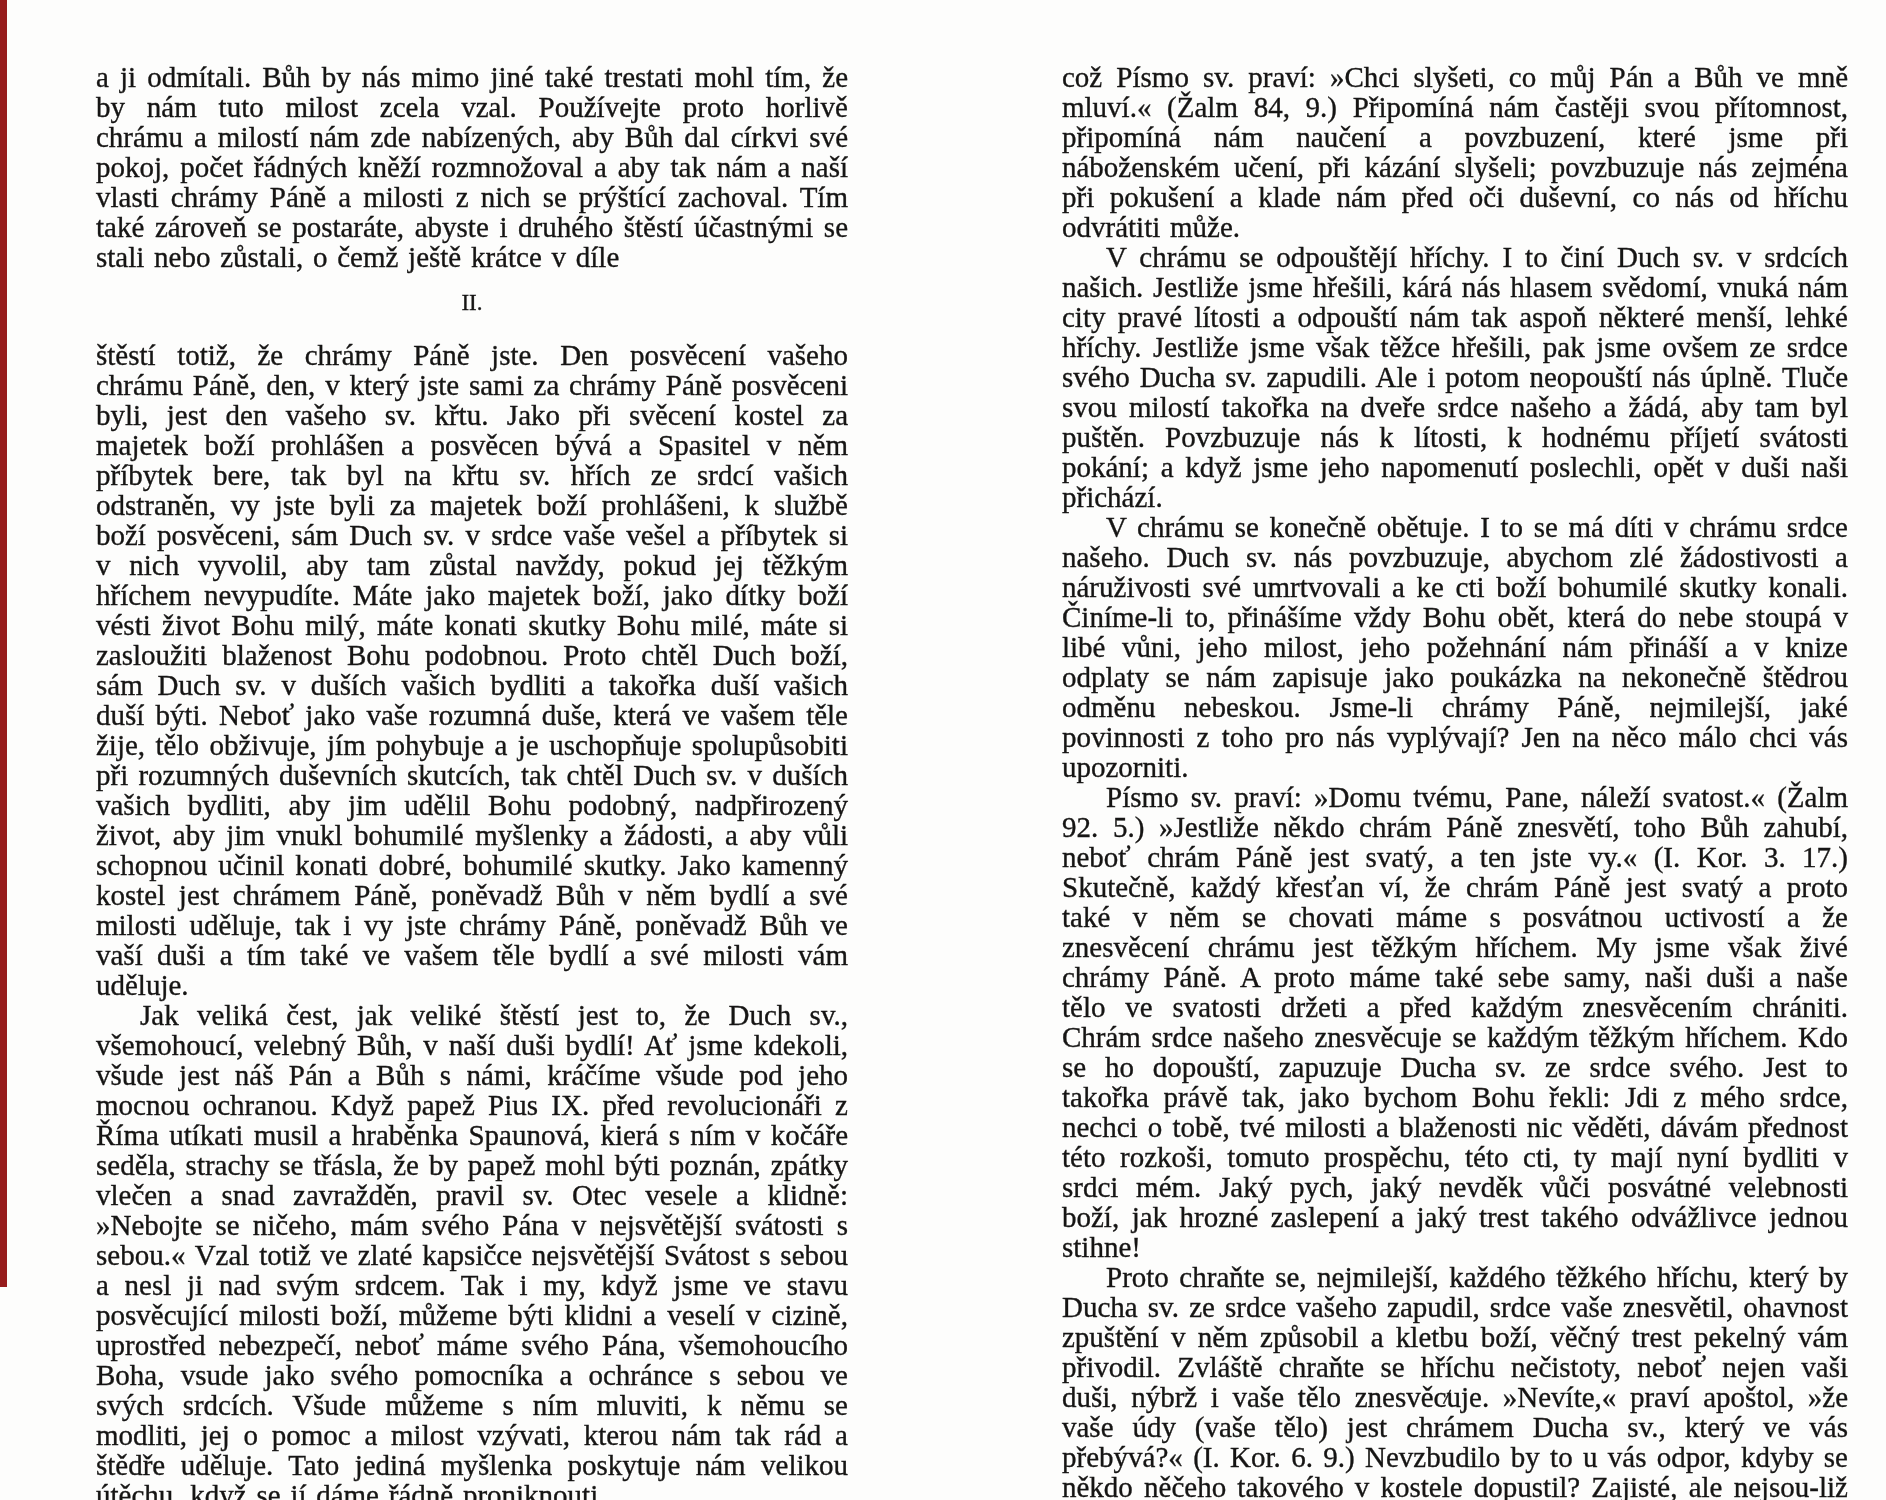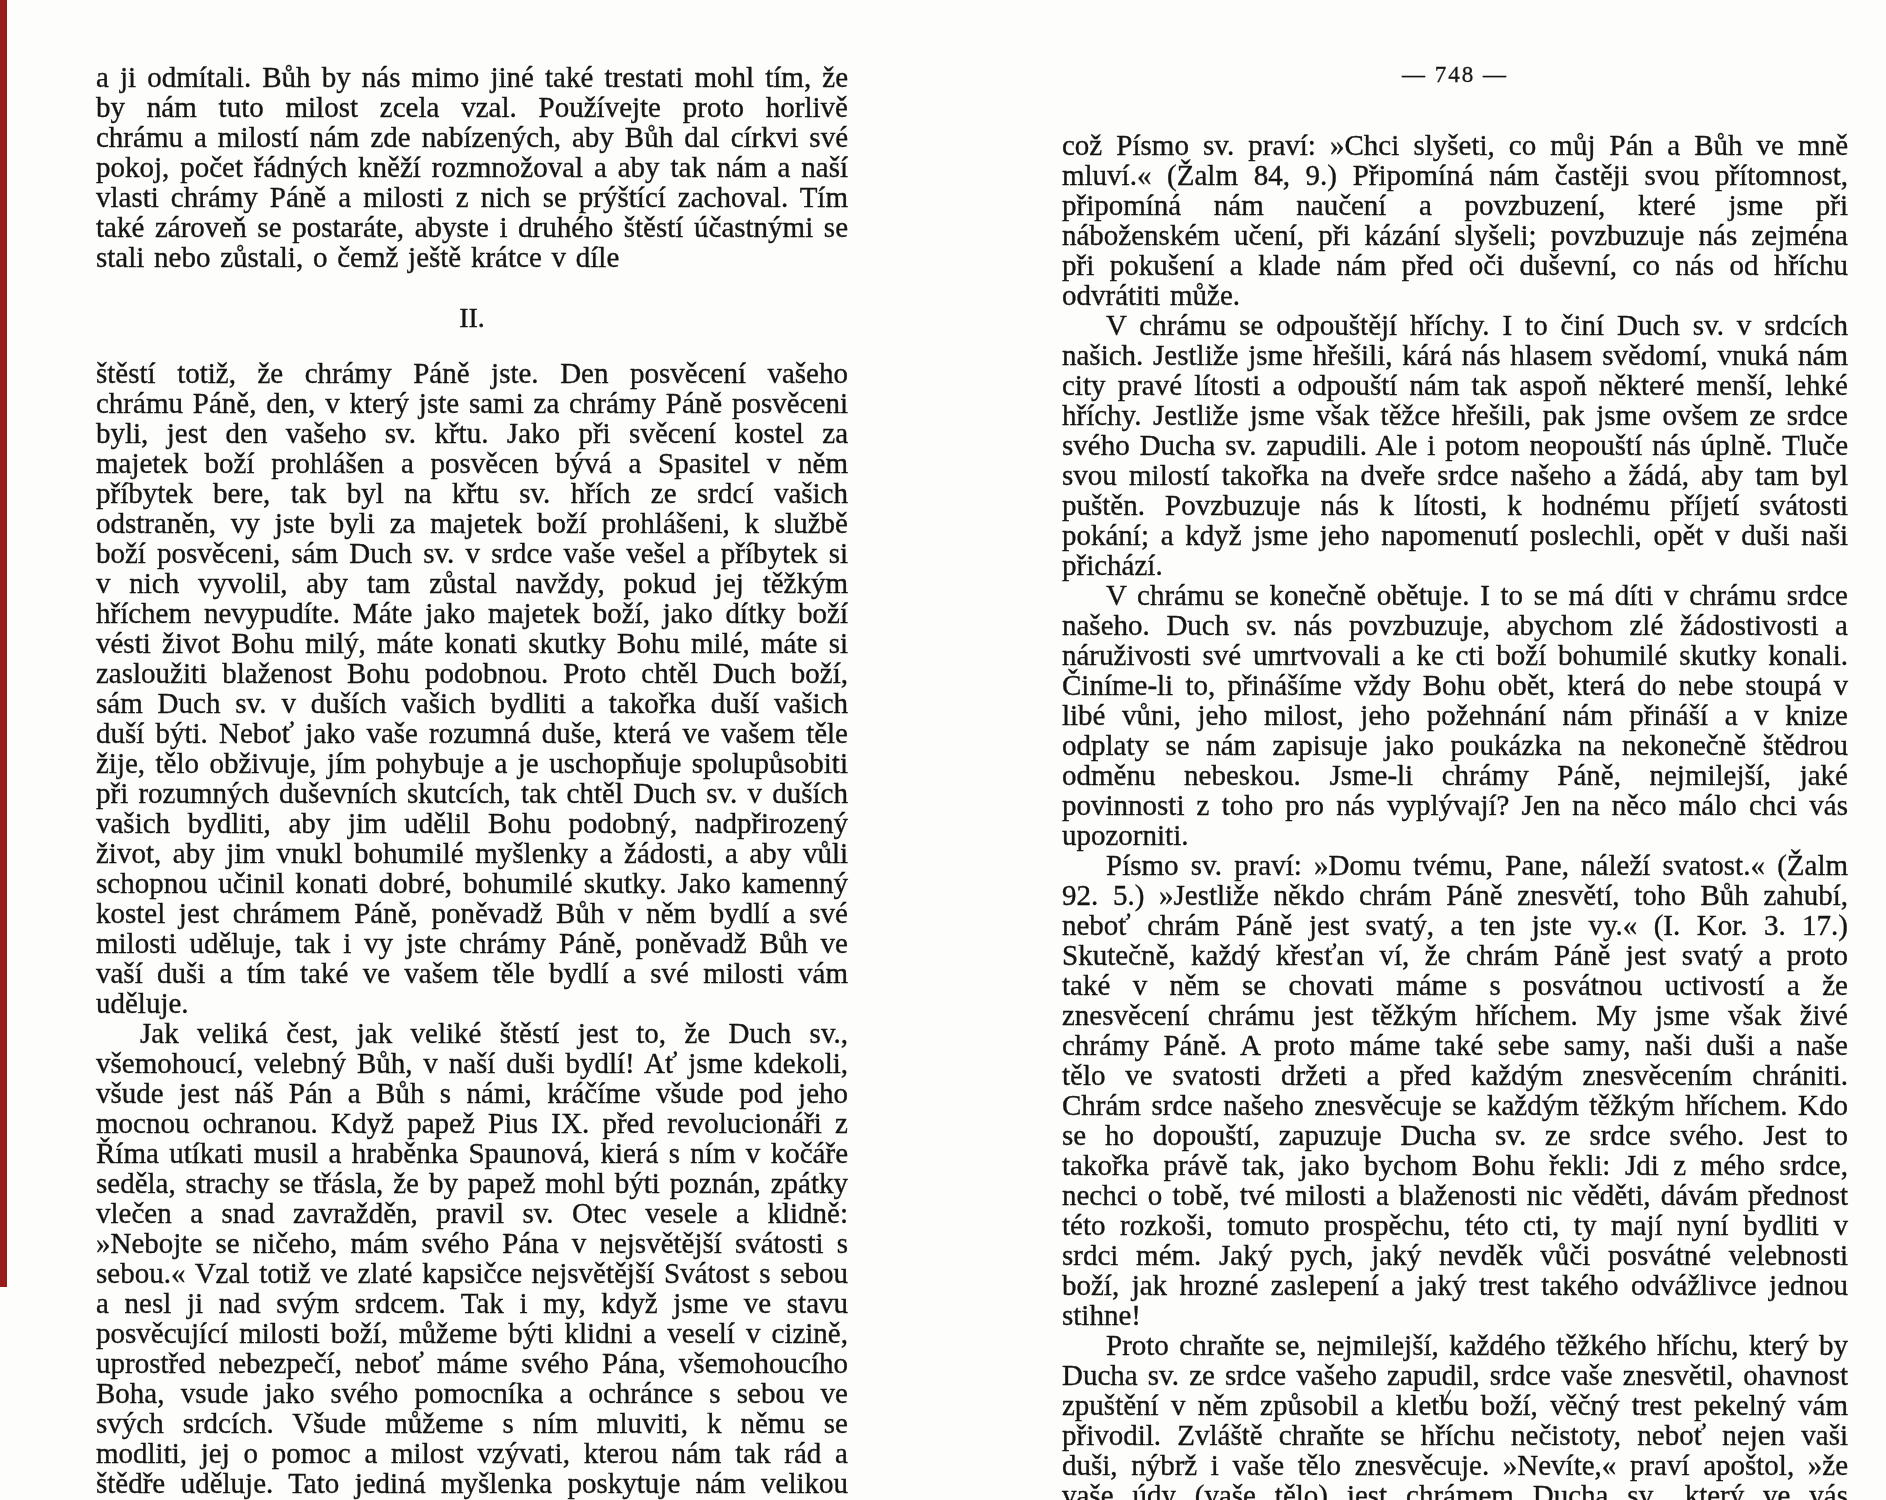--- a/index.html
+++ b/index.html
@@ -47,22 +47,22 @@
     margin: 0;
     font-size: 29px;
     line-height: 30px;
     text-align: justify;
     word-spacing: 2.5px;
     -webkit-text-stroke: 0.35px #161514;
   }
   .body-par.indent { text-indent: 44px; }
   .section-heading {
     text-align: center;
-    font-size: 28px;
-    margin: 30px 0 24px 0;
+    font-size: 23px;
+    margin: 18px 0 24px 0;
     -webkit-text-stroke: 0.35px #161514;
   }
   .stray-mark {
     position: absolute;
     left: 1444px;
     top: 1384px;
     font-size: 22px;
     transform: rotate(8deg);
     -webkit-text-stroke: 0.3px #161514;
   }
@@ -74,21 +74,20 @@
 
 <div class="page-col left">
   <p class="body-par">a ji odmítali. Bůh by nás mimo jiné také trestati mohl tím, že by nám tuto milost zcela vzal. Používejte proto horlivě chrámu a milostí nám zde nabízených, aby Bůh dal církvi své pokoj, počet řádných kněží rozmnožoval a aby tak nám a naší vlasti chrámy Páně a milosti z nich se prýštící zachoval. Tím také zároveň se postaráte, abyste i druhého štěstí účastnými se stali nebo zůstali, o čemž ještě krátce v díle</p>
   <div class="section-heading">II.</div>
   <p class="body-par">štěstí totiž, že chrámy Páně jste. Den posvěcení vašeho chrámu Páně, den, v který jste sami za chrámy Páně posvěceni byli, jest den vašeho sv. křtu. Jako při svěcení kostel za majetek boží prohlášen a posvěcen bývá a Spasitel v něm příbytek bere, tak byl na křtu sv. hřích ze srdcí vašich odstraněn, vy jste byli za majetek boží prohlášeni, k službě boží posvěceni, sám Duch sv. v srdce vaše vešel a příbytek si v nich vyvolil, aby tam zůstal navždy, pokud jej těžkým hříchem nevypudíte. Máte jako majetek boží, jako dítky boží vésti život Bohu milý, máte konati skutky Bohu milé, máte si zasloužiti blaženost Bohu podobnou. Proto chtěl Duch boží, sám Duch sv. v duších vašich bydliti a takořka duší vašich duší býti. Neboť jako vaše rozumná duše, která ve vašem těle žije, tělo obživuje, jím pohybuje a je uschopňuje spolupůsobiti při rozumných duševních skutcích, tak chtěl Duch sv. v duších vašich bydliti, aby jim udělil Bohu podobný, nadpřirozený život, aby jim vnukl bohumilé myšlenky a žádosti, a aby vůli schopnou učinil konati dobré, bohumilé skutky. Jako kamenný kostel jest chrámem Páně, poněvadž Bůh v něm bydlí a své milosti uděluje, tak i vy jste chrámy Páně, poněvadž Bůh ve vaší duši a tím také ve vašem těle bydlí a své milosti vám uděluje.</p>
   <p class="body-par indent">Jak veliká čest, jak veliké štěstí jest to, že Duch sv., všemohoucí, velebný Bůh, v naší duši bydlí! Ať jsme kdekoli, všude jest náš Pán a Bůh s námi, kráčíme všude pod jeho mocnou ochranou. Když papež Pius IX. před revolucionáři z Říma utíkati musil a hraběnka Spaunová, kierá s ním v kočáře seděla, strachy se třásla, že by papež mohl býti poznán, zpátky vlečen a snad zavražděn, pravil sv. Otec vesele a klidně: »Nebojte se ničeho, mám svého Pána v nejsvětější svátosti s sebou.« Vzal totiž ve zlaté kapsičce nejsvětější Svátost s sebou a nesl ji nad svým srdcem. Tak i my, když jsme ve stavu posvěcující milosti boží, můžeme býti klidni a veselí v cizině, uprostřed nebezpečí, neboť máme svého Pána, všemohoucího Boha, vsude jako svého pomocníka a ochránce s sebou ve svých srdcích. Všude můžeme s ním mluviti, k němu se modliti, jej o pomoc a milost vzývati, kterou nám tak rád a štědře uděluje. Tato jediná myšlenka poskytuje nám velikou útěchu, když se jí dáme řádně proniknouti.</p>
   <p class="body-par indent">Protože jest naše srdce chrámem Páně, děje se v něm také, co se děje v kostelích. I zde se káže, slovo boží hlásá. V našich srdcích káže sám Duch sv., jen když jeho hlasu posloucháme,</p>
 </div>
 
 <div class="page-col right">
-  <div class="page-number">— 748 —</div>
   <p class="body-par">což Písmo sv. praví: »Chci slyšeti, co můj Pán a Bůh ve mně mluví.« (Žalm 84, 9.) Připomíná nám častěji svou přítomnost, připomíná nám naučení a povzbuzení, které jsme při náboženském učení, při kázání slyšeli; povzbuzuje nás zejména při pokušení a klade nám před oči duševní, co nás od hříchu odvrátiti může.</p>
   <p class="body-par indent">V chrámu se odpouštějí hříchy. I to činí Duch sv. v srdcích našich. Jestliže jsme hřešili, kárá nás hlasem svědomí, vnuká nám city pravé lítosti a odpouští nám tak aspoň některé menší, lehké hříchy. Jestliže jsme však těžce hřešili, pak jsme ovšem ze srdce svého Ducha sv. zapudili. Ale i potom neopouští nás úplně. Tluče svou milostí takořka na dveře srdce našeho a žádá, aby tam byl puštěn. Povzbuzuje nás k lítosti, k hodnému příjetí svátosti pokání; a když jsme jeho napomenutí poslechli, opět v duši naši přichází.</p>
   <p class="body-par indent">V chrámu se konečně obětuje. I to se má díti v chrámu srdce našeho. Duch sv. nás povzbuzuje, abychom zlé žádostivosti a náruživosti své umrtvovali a ke cti boží bohumilé skutky konali. Činíme-li to, přinášíme vždy Bohu obět, která do nebe stoupá v libé vůni, jeho milost, jeho požehnání nám přináší a v knize odplaty se nám zapisuje jako poukázka na nekonečně štědrou odměnu nebeskou. Jsme-li chrámy Páně, nejmilejší, jaké povinnosti z toho pro nás vyplývají? Jen na něco málo chci vás upozorniti.</p>
   <p class="body-par indent">Písmo sv. praví: »Domu tvému, Pane, náleží svatost.« (Žalm 92. 5.) »Jestliže někdo chrám Páně znesvětí, toho Bůh zahubí, neboť chrám Páně jest svatý, a ten jste vy.« (I. Kor. 3. 17.) Skutečně, každý křesťan ví, že chrám Páně jest svatý a proto také v něm se chovati máme s posvátnou uctivostí a že znesvěcení chrámu jest těžkým hříchem. My jsme však živé chrámy Páně. A proto máme také sebe samy, naši duši a naše tělo ve svatosti držeti a před každým znesvěcením chrániti. Chrám srdce našeho znesvěcuje se každým těžkým hříchem. Kdo se ho dopouští, zapuzuje Ducha sv. ze srdce svého. Jest to takořka právě tak, jako bychom Bohu řekli: Jdi z mého srdce, nechci o tobě, tvé milosti a blaženosti nic věděti, dávám přednost této rozkoši, tomuto prospěchu, této cti, ty mají nyní bydliti v srdci mém. Jaký pych, jaký nevděk vůči posvátné velebnosti boží, jak hrozné zaslepení a jaký trest takého odvážlivce jednou stihne!</p>
   <p class="body-par indent">Proto chraňte se, nejmilejší, každého těžkého hříchu, který by Ducha sv. ze srdce vašeho zapudil, srdce vaše znesvětil, ohavnost zpuštění v něm způsobil a kletbu boží, věčný trest pekelný vám přivodil. Zvláště chraňte se hříchu nečistoty, neboť nejen vaši duši, nýbrž i vaše tělo znesvěcuje. »Nevíte,« praví apoštol, »že vaše údy (vaše tělo) jest chrámem Ducha sv., který ve vás přebývá?« (I. Kor. 6. 9.) Nevzbudilo by to u vás odpor, kdyby se někdo něčeho takového v kostele dopustil? Zajisté, ale nejsou-liž těla vaše živými chrámy Páně, ještě více posvěcená, nežli tento kamenný chrám? Proto jest každý hřích nečistoty znesvěcením chrámu Páně. Kdo však chrám Páně znesvětí, toho Bůh zahubí.</p>
 </div>
 
 <div class="stray-mark">/</div>
 
 </body></html>

